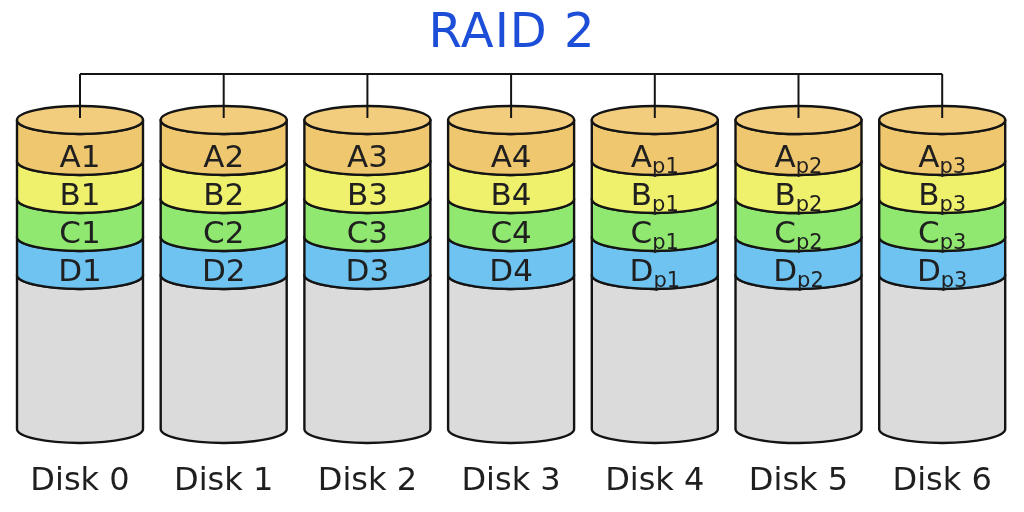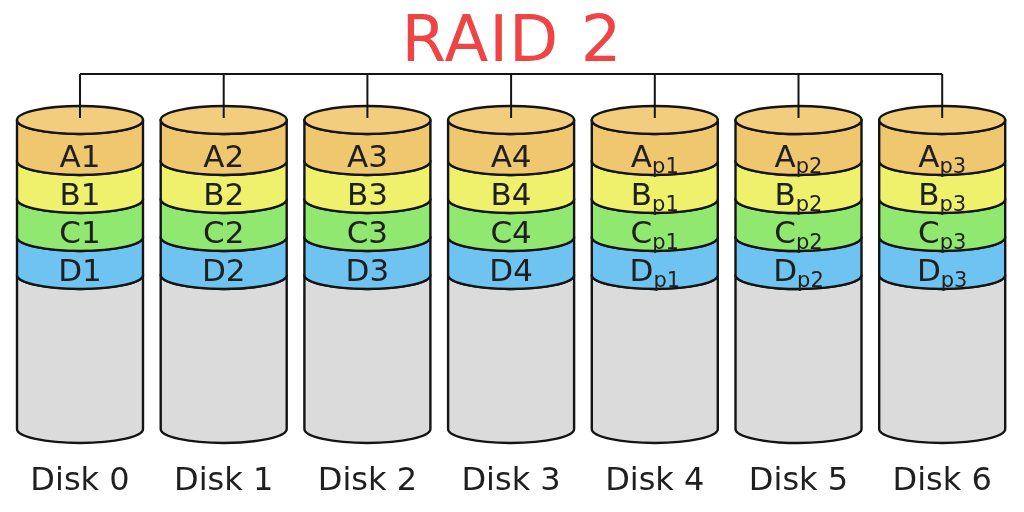--- a/index.html
+++ b/index.html
@@ -16,23 +16,23 @@
     width: 1024px;
     height: 512px;
     background: #ffffff;
   }
   .title {
     position: absolute;
     top: 2px;
     left: 0;
     width: 100%;
     text-align: center;
-    font-size: 64px;
+    font-size: 48px;
     font-weight: 400;
-    color: #ef4444;
+    color: #1d4ed8;
     letter-spacing: 1px;
   }
   svg { position: absolute; top: 0; left: 0; }
   text { font-family: "DejaVu Sans", sans-serif; }
 </style>
 </head>
 <body>
 
 <div class="stage">
   <div class="title">RAID 2</div>

